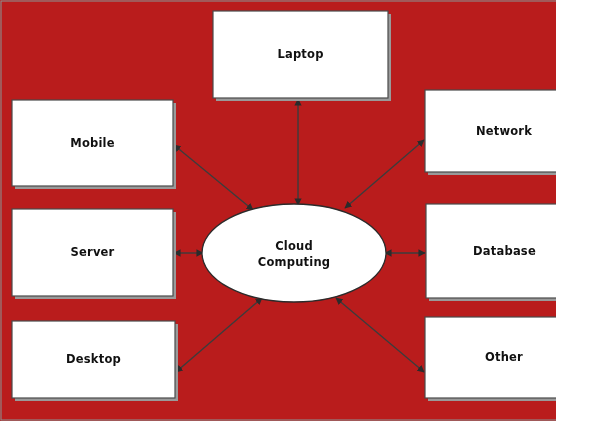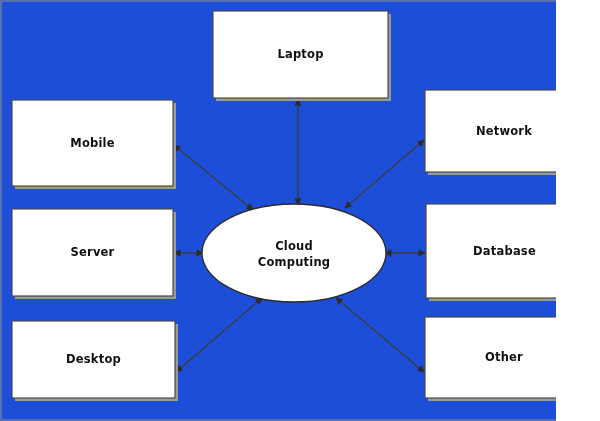--- a/index.html
+++ b/index.html
@@ -7,21 +7,21 @@
     padding: 0;
     background: #ffffff;
   }
   body {
     font-family: "DejaVu Sans", sans-serif;
   }
   #canvas {
     position: relative;
     width: 556px;
     height: 421px;
-    background: #1d4ed8;
+    background: #b91c1c;
     box-sizing: border-box;
     overflow: hidden;
     text-align: center;
   }
   #diagram-svg {
     position: absolute;
     left: 0;
     top: 0;
     width: 600px;
     height: 421px;

